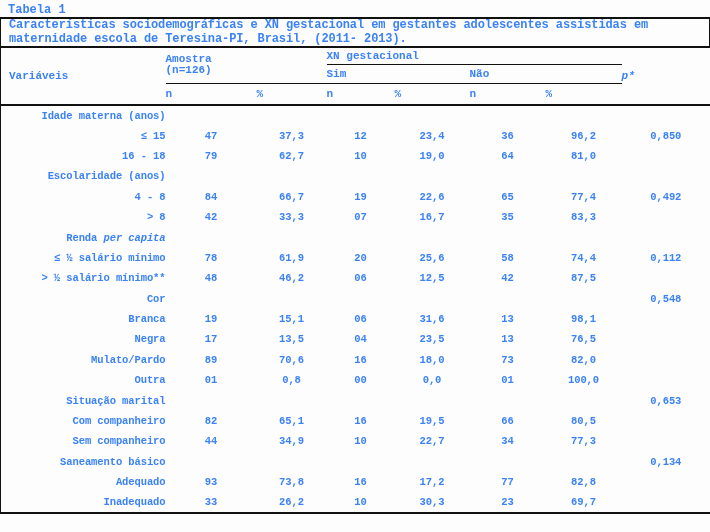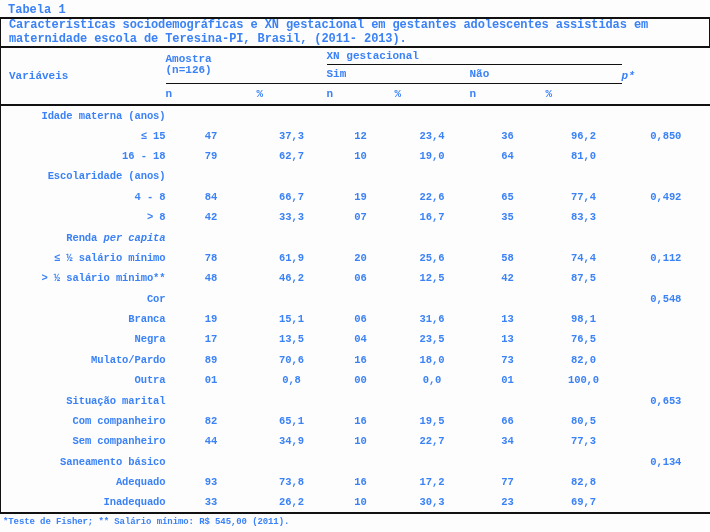--- a/index.html
+++ b/index.html
@@ -312,15 +312,14 @@
         <td>26,2</td>
         <td>10</td>
         <td>30,3</td>
         <td>23</td>
         <td>69,7</td>
         <td></td>
       </tr>
     </tbody>
   </table>
 
-  <div class="footnote">*Teste de Fisher; ** Salário mínimo: R$ 545,00 (2011).</div>
 
 </div>
 
 </body></html>

